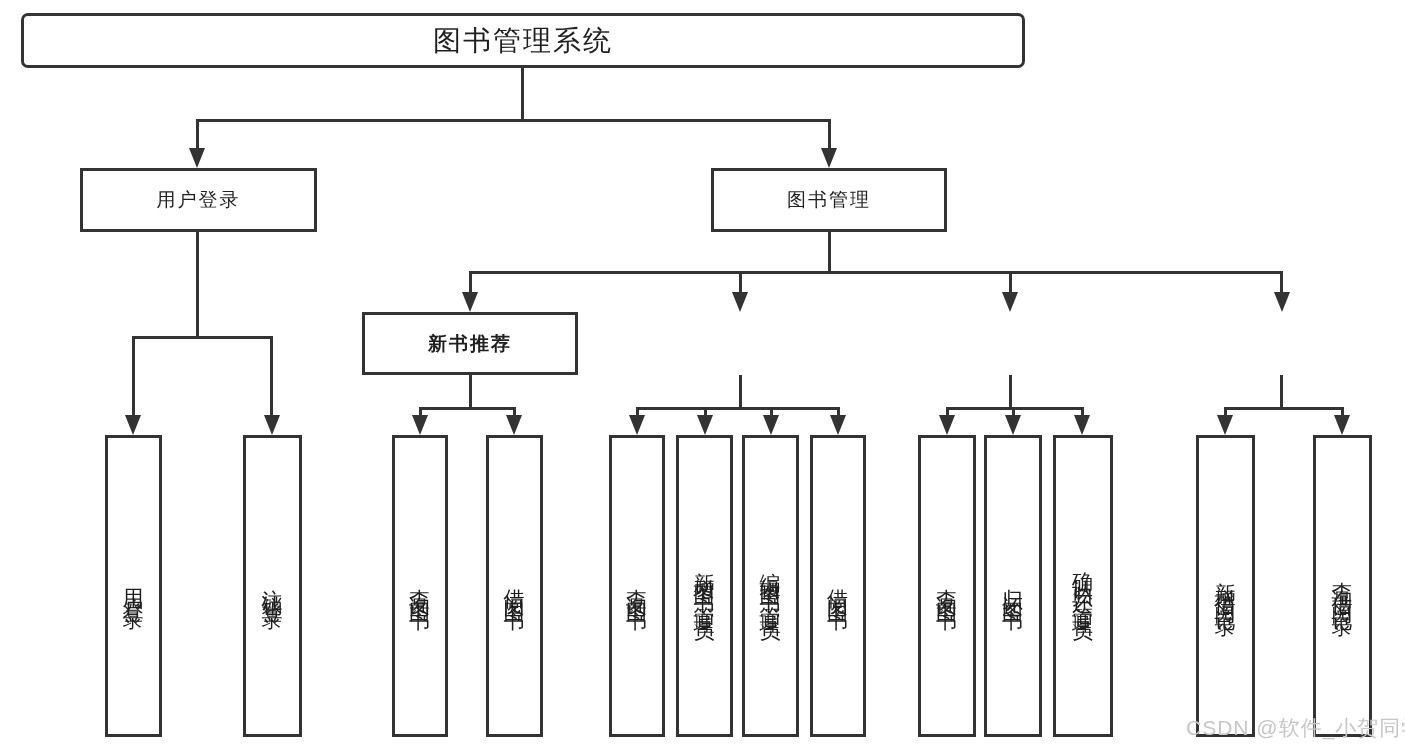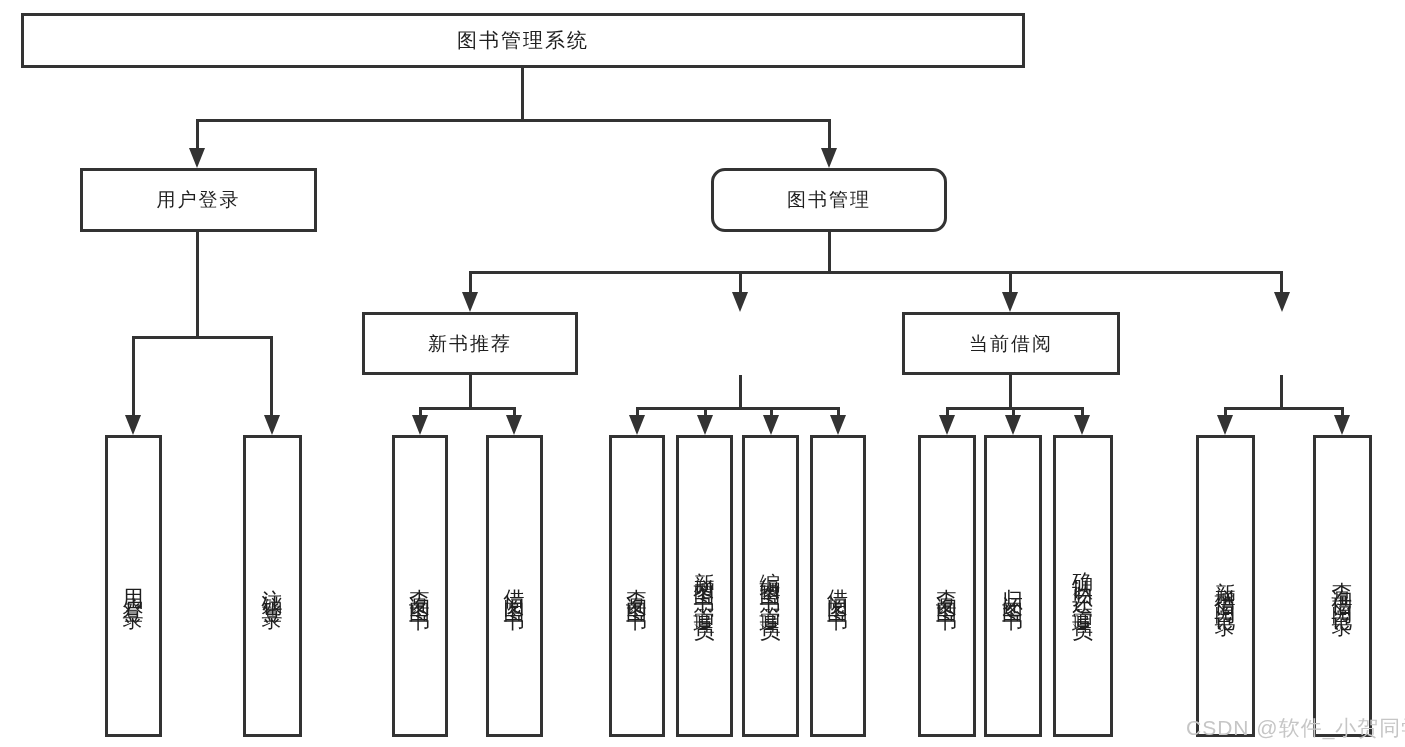--- a/index.html
+++ b/index.html
@@ -21,21 +21,21 @@
     border: 3px solid #333333;
     background: #ffffff;
     display: flex;
     align-items: center;
     justify-content: center;
     color: #1f1f1f;
     font-size: 19px;
     letter-spacing: 2px;
     text-align: center;
   }
-  .node.root { font-size: 20px; }
+  .node.root { font-size: 28px; border-radius: 7px; }
   .leaf {
     position: absolute;
     box-sizing: border-box;
     border: 3px solid #333333;
     background: #ffffff;
     display: flex;
     align-items: center;
     justify-content: center;
     color: #1f1f1f;
   }
@@ -86,21 +86,21 @@
   <div class="hline" style="left:196px; top:119px; width:634px;"></div>
 
   <div class="vline" style="left:196px; top:119px; height:33px;"></div>
   <div class="arrow-down" style="left:189px; top:148px;"></div>
   <div class="vline" style="left:828px; top:119px; height:33px;"></div>
   <div class="arrow-down" style="left:821px; top:148px;"></div>
 
   <div class="node" style="left:80px; top:168px; width:237px; height:64px;">
     <span>用户登录</span>
   </div>
-  <div class="node" style="left:711px; top:168px; width:236px; height:64px;border-radius:14px;">
+  <div class="node" style="left:711px; top:168px; width:236px; height:64px;">
     <span>图书管理</span>
   </div>
 
   <div class="vline" style="left:196px; top:232px; height:107px;"></div>
   <div class="hline" style="left:132px; top:336px; width:141px;"></div>
   <div class="vline" style="left:132px; top:336px; height:82px;"></div>
   <div class="arrow-down" style="left:125px; top:415px;"></div>
   <div class="vline" style="left:270px; top:336px; height:82px;"></div>
   <div class="arrow-down" style="left:264px; top:415px;"></div>
 
@@ -108,25 +108,22 @@
   <div class="hline" style="left:469px; top:271px; width:814px;"></div>
   <div class="vline" style="left:469px; top:271px; height:25px;"></div>
   <div class="arrow-down" style="left:462px; top:292px;"></div>
   <div class="vline" style="left:739px; top:271px; height:25px;"></div>
   <div class="arrow-down" style="left:732px; top:292px;"></div>
   <div class="vline" style="left:1009px; top:271px; height:25px;"></div>
   <div class="arrow-down" style="left:1002px; top:292px;"></div>
   <div class="vline" style="left:1280px; top:271px; height:25px;"></div>
   <div class="arrow-down" style="left:1274px; top:292px;"></div>
 
-  <div class="node" style="left:362px; top:312px; width:216px; height:63px;">
+  <div class="node" style="left:362px; top:312px; width:216px; height:63px;font-weight:bold;">
     <span>新书推荐</span>
-  </div>
-  <div class="node" style="left:902px; top:312px; width:218px; height:63px;">
-    <span>当前借阅</span>
   </div>
 
   <div class="vline" style="left:469px; top:375px; height:35px;"></div>
   <div class="hline" style="left:419px; top:407px; width:97px;"></div>
   <div class="vline" style="left:419px; top:407px; height:11px;"></div>
   <div class="arrow-down" style="left:412px; top:415px;"></div>
   <div class="vline" style="left:513px; top:407px; height:11px;"></div>
   <div class="arrow-down" style="left:506px; top:415px;"></div>
 
   <div class="vline" style="left:739px; top:375px; height:35px;"></div>

